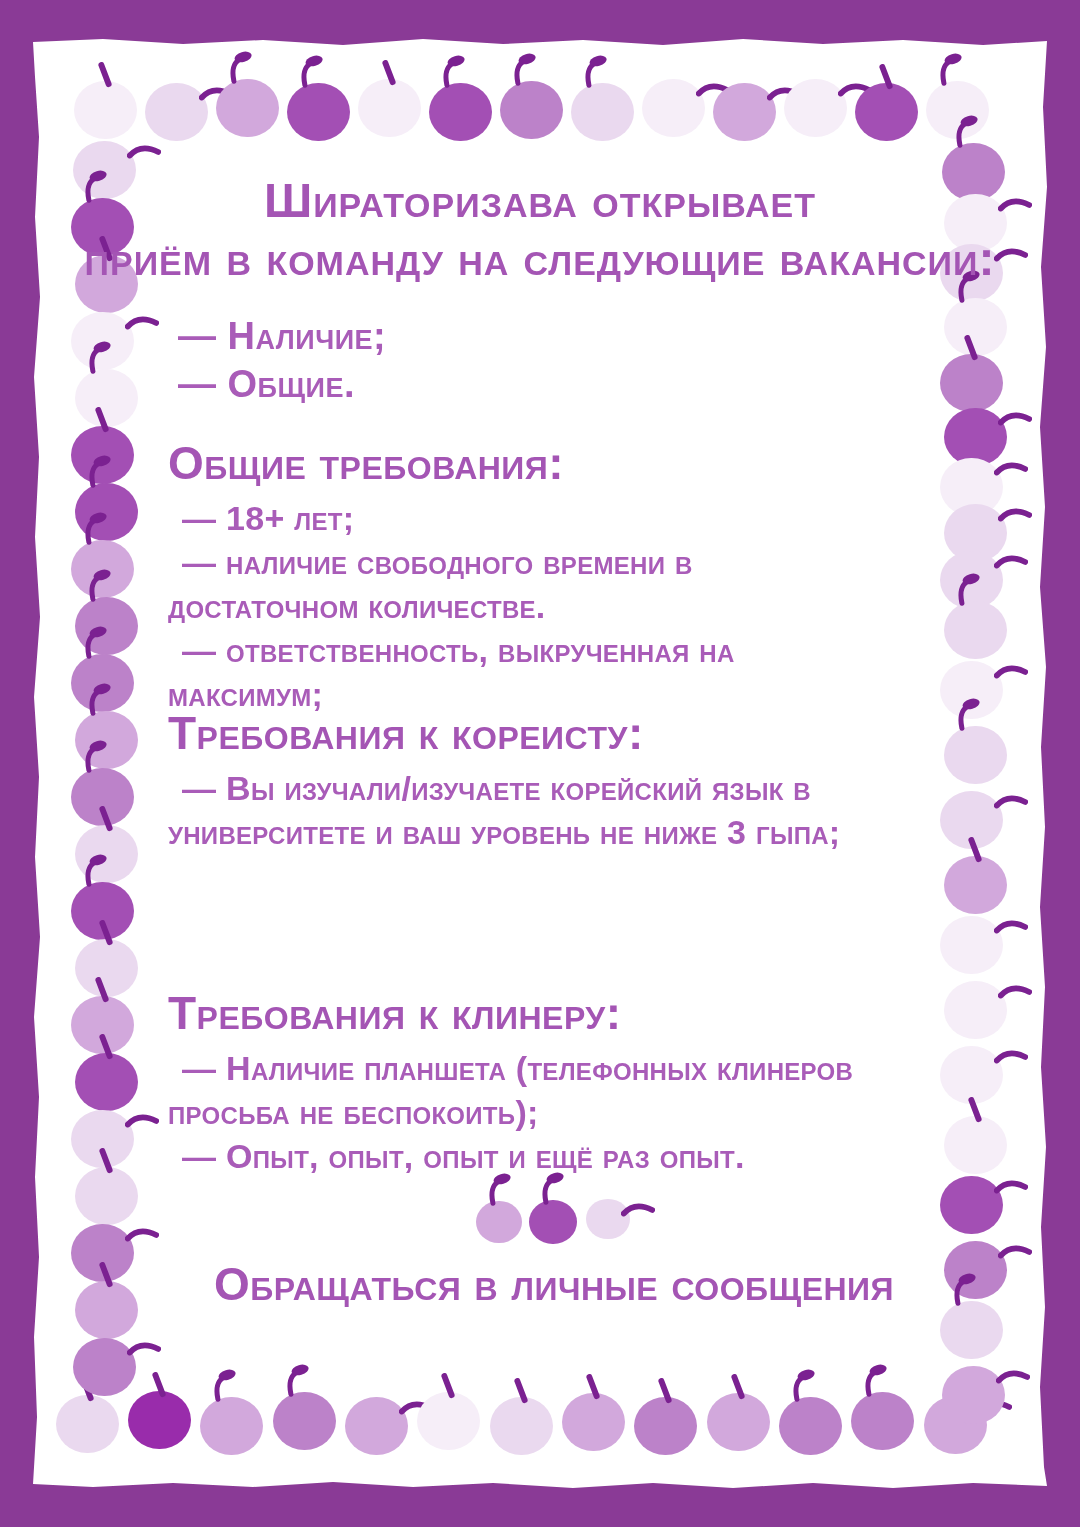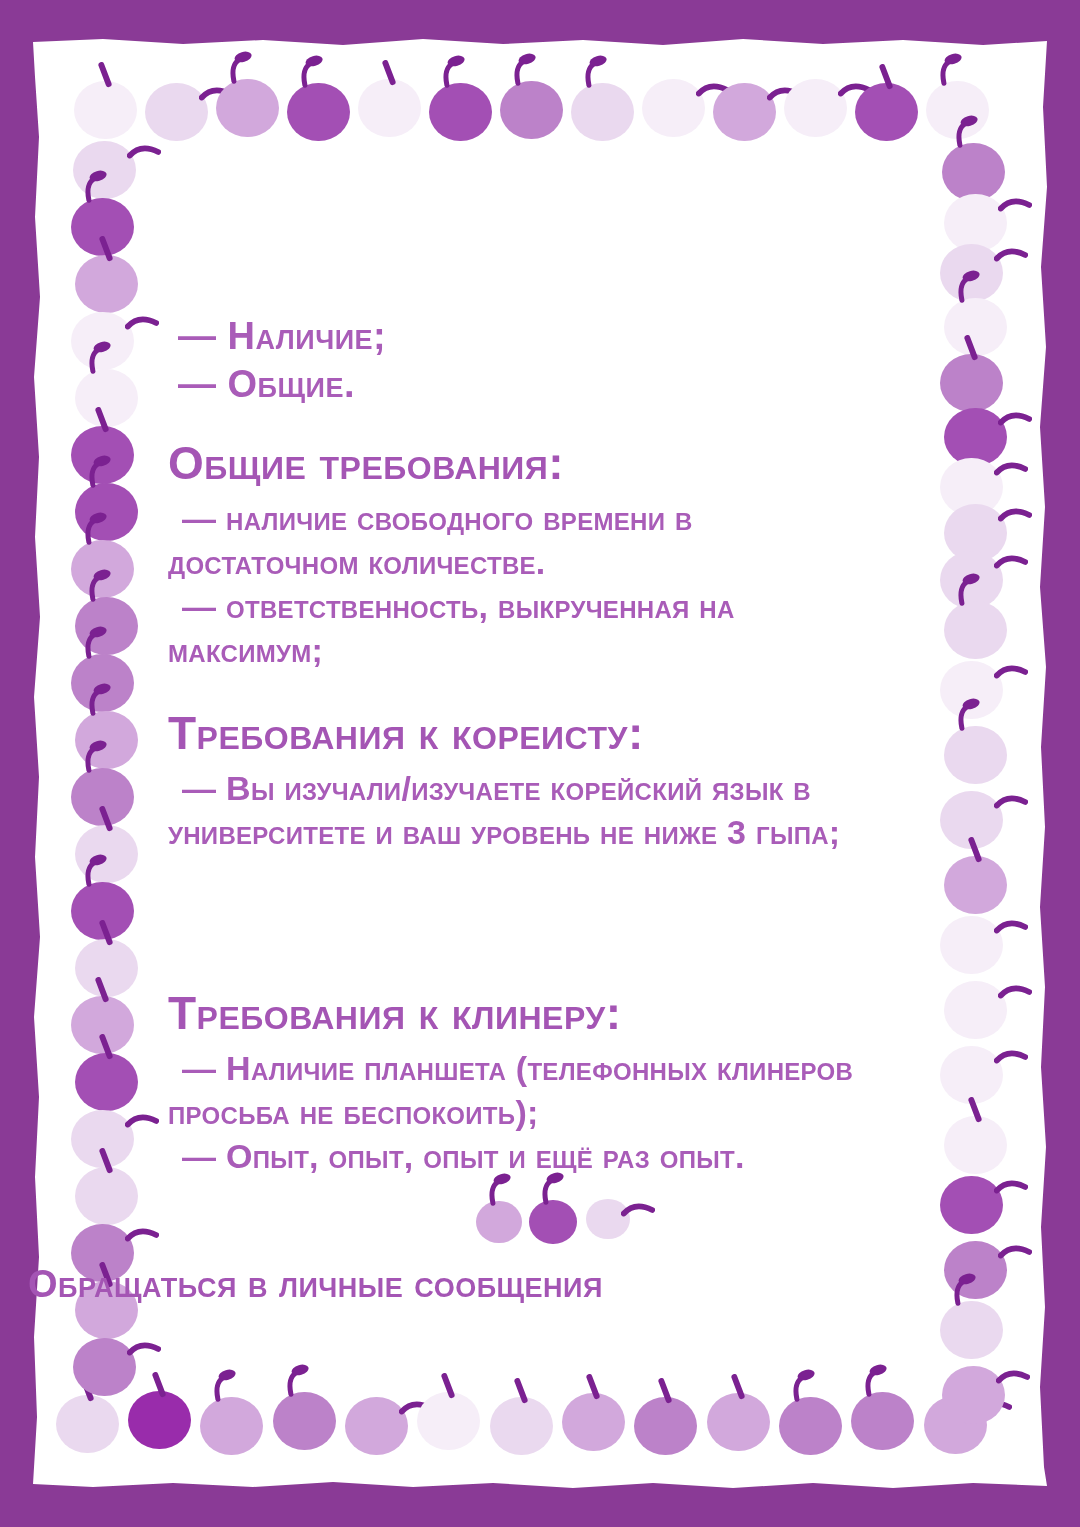--- a/index.html
+++ b/index.html
@@ -37,22 +37,22 @@
   .sec-0{top:438px;}
   .sec-1{top:708px;}
   .sec-2{top:988px;}
   .section h2{
     margin:0 0 8px 0;font-size:46px;line-height:50px;font-weight:bold;
     color:var(--heading,#a455b4);letter-spacing:.5px;
   }
   .section .item{margin:0;font-size:34px;line-height:44px;text-indent:14px;letter-spacing:.3px;}
   .mid-apples{position:absolute;top:1196px;left:0;right:0;}
   .footer{
-    position:absolute;top:1256px;left:0;right:0;
-    font-size:38px;line-height:57px;letter-spacing:.5px;color:var(--heading,#a455b4);padding-left:28px;
+    position:absolute;top:1256px;left:0;right:0;text-align:center;
+    font-size:46px;line-height:57px;letter-spacing:.5px;color:var(--heading,#a455b4);padding-left:28px;
   }
 </style>
 </head>
 <body style="--frame: #8a3a96; --paper: #ffffff; --text: #a95cb8; --heading: #a455b4;">
 
 <div class="paper"></div>
 
 <div id="apples">
     <div class="apple" style="left: 73.5px; top: 80.705px; width: 63px; height: 58.59px;">
       <span class="fruit" style="background: rgb(246, 238, 248);"></span>
@@ -514,29 +514,34 @@
     </div>
     <div class="apple" style="left: 586px; top: 1198.54px; width: 44px; height: 40.92px;">
       <span class="fruit" style="background: rgb(234, 217, 239);"></span>
       <svg class="stem stem-curved" width="34" height="16" viewBox="0 0 38 18">
         <path d="M3 13 C 12 3, 23 3, 35 9" stroke="#7b2191" stroke-width="6.5" stroke-linecap="round" fill="none"></path>
       </svg>
     </div>
   </div>
 
 <div class="content">
+  <div class="title">
+    <div>Шираторизава открывает</div>
+    <div>приём в команду на следующие вакансии:</div>
+  </div>
 
   <div class="vacancies" id="vacancies">
       <div>— Наличие;</div>
       <div>— Общие.</div>
     </div>
 
   <div id="sections">
       <div class="section sec-0">
         <h2>Общие требования:</h2>
+        <p class="item">— 18+ лет;</p>
         <p class="item">— наличие свободного времени в достаточном количестве.</p>
         <p class="item">— ответственность, выкрученная на максимум;</p>
       </div>
       <div class="section sec-1">
         <h2>Требования к кореисту:</h2>
         <p class="item">— Вы изучали/изучаете корейский язык в университете и ваш уровень не ниже 3 гыпа;</p>
       </div>
       <div class="section sec-2">
         <h2>Требования к клинеру:</h2>
         <p class="item">— Наличие планшета (телефонных клинеров просьба не беспокоить);</p>

